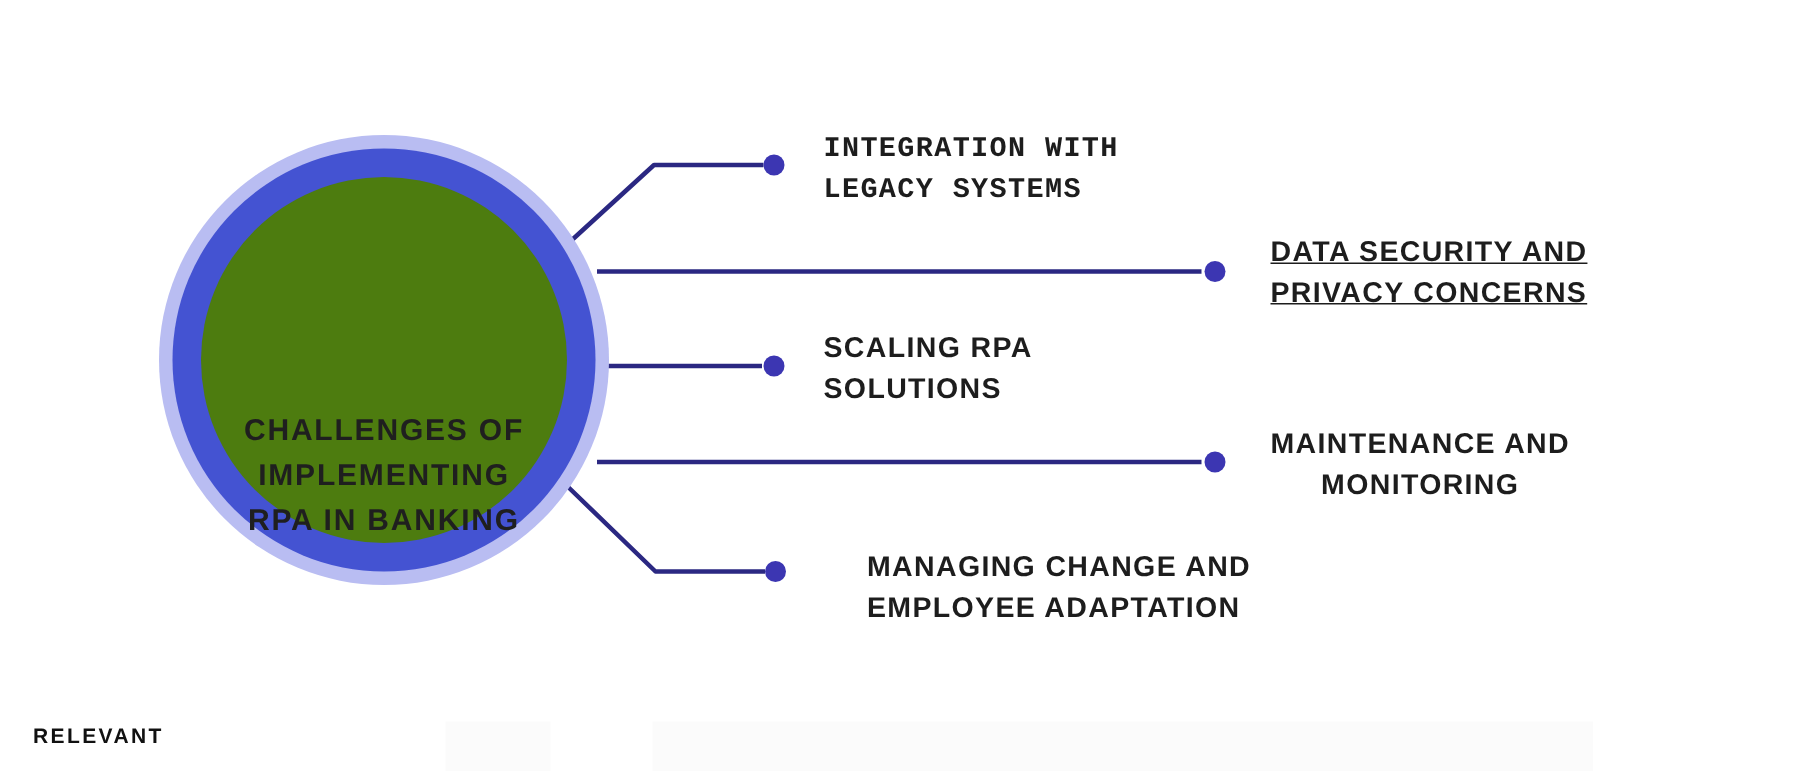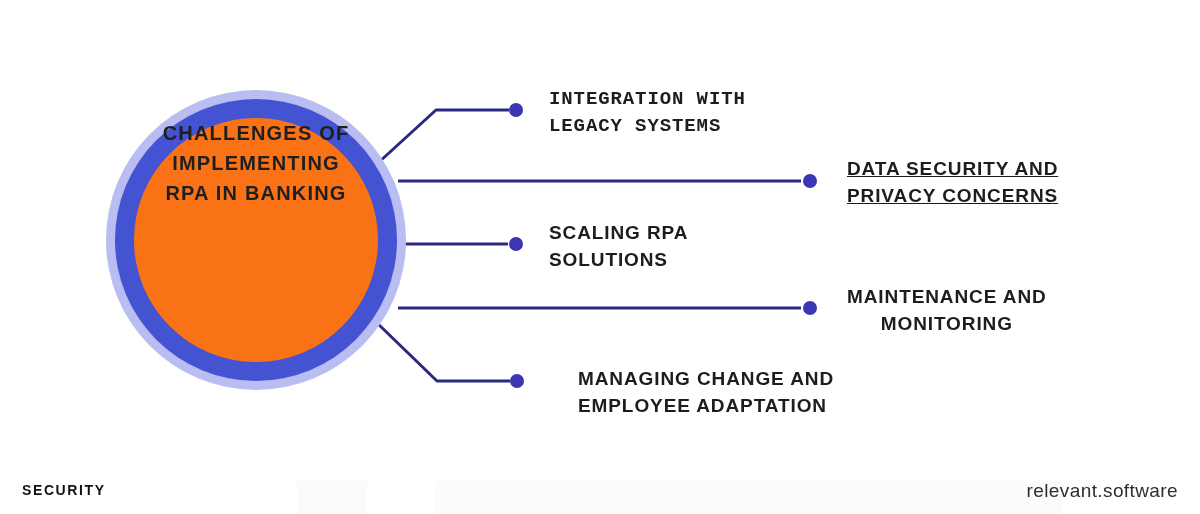--- a/index.html
+++ b/index.html
@@ -23,22 +23,22 @@
   }
   .ring {
     width: 282px; height: 282px;
     border-radius: 50%;
     background: #4453d2;
     display: flex; align-items: center; justify-content: center;
   }
   .inner {
     width: 244px; height: 244px;
     border-radius: 50%;
-    background: #f97316;
-    display: flex; align-items: flex-start; justify-content: center;
+    background: #4d7c0f;
+    display: flex; align-items: flex-end; justify-content: center;
   }
   .circle-title {
     font-size: 20px;
     font-weight: 700;
     letter-spacing: 1.2px;
     line-height: 30px;
     color: #1f1f1f;
     text-align: center;
     white-space: pre-line;
   }
@@ -144,17 +144,16 @@
 
   <div class="branch-label pos-b4">MAINTENANCE AND
 MONITORING</div>
 
   <div class="branch-label pos-b5">MANAGING CHANGE AND
 EMPLOYEE ADAPTATION</div>
 
   <div class="wm wm-a"></div>
   <div class="wm wm-b"></div>
 
-  <div class="brand-logo">SECURITY</div>
+  <div class="brand-logo">RELEVANT</div>
 
-  <div class="website">relevant.software</div>
 
 </div>
 
 </body></html>

